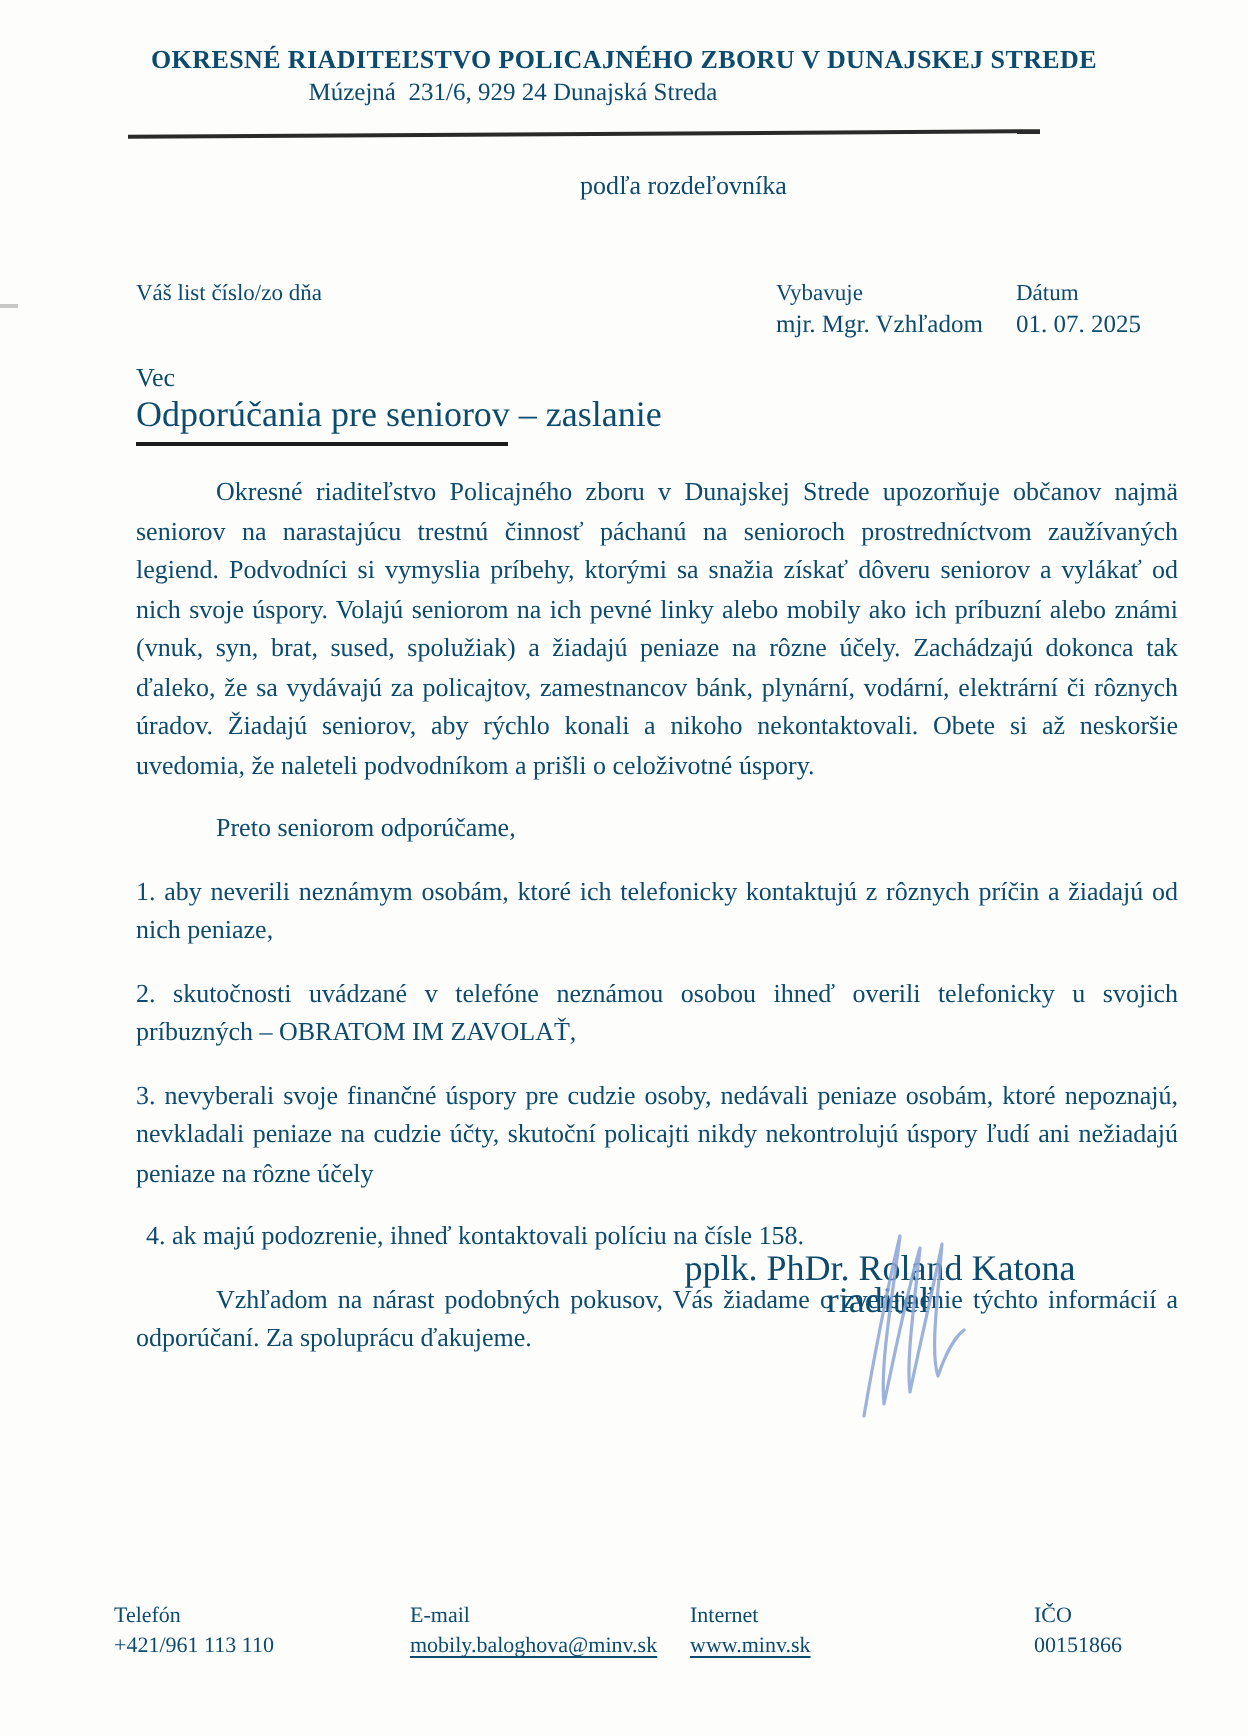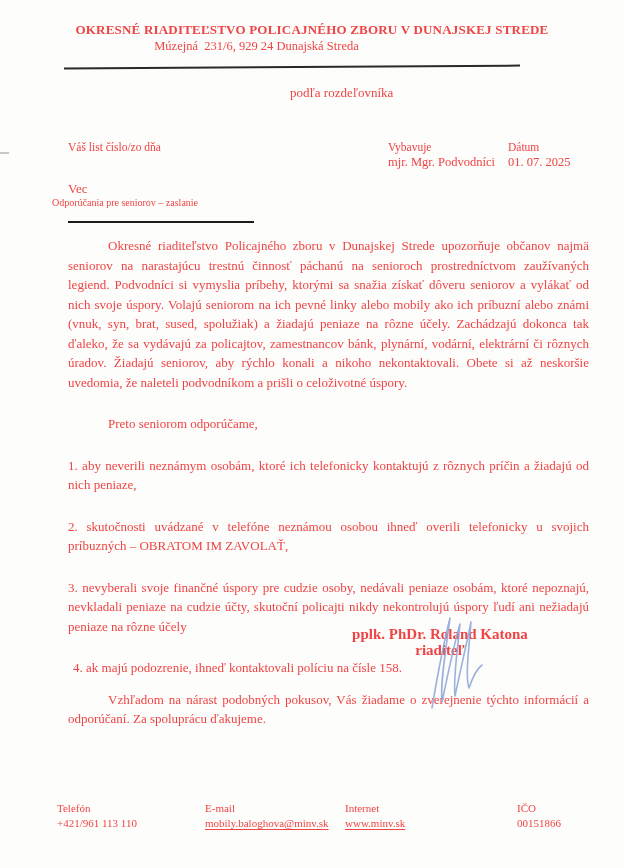--- a/index.html
+++ b/index.html
@@ -1,21 +1,21 @@
 <!DOCTYPE html>
 <html lang="sk"><head>
 <meta charset="utf-8">
 <style>
   html,body{margin:0;padding:0;background:#e8e8e8;}
   .page{
     position:relative;
     width:624px;height:868px;
     margin:0 auto;
     background:#fdfdfc;
-    color:#ef4444;
+    color:#0c4a6e;
     font-family:"Liberation Serif","DejaVu Serif",serif;
     overflow:hidden;
   }
   .abs{position:absolute;}
   .center{text-align:center;}
   .org-name{
     top:22px;left:0;width:624px;
     font-size:13px;font-weight:bold;letter-spacing:.2px;
   }
   .org-address{
@@ -28,32 +28,32 @@
   }
   .distribution{top:85px;left:290px;font-size:13px;}
   .ref-label{font-size:11.5px;}
   .ref-value{font-size:12.5px;}
   .ref-c1{top:141px;left:68px;text-align:center;}
   .ref-c2{top:141px;left:190px;}
   .ref-c3{top:141px;left:388px;}
   .ref-c4{top:141px;left:508px;}
   .ref-col .ref-value{margin-top:2px;}
   .vec-label{top:181px;left:68px;font-size:13px;}
-  .vec-subject{top:197px;left:52px;font-size:10px;text-align:center;}
+  .vec-subject{top:197px;left:68px;font-size:18px;text-align:center;}
   .vec-rule{top:221px;left:68px;width:186px;height:1.5px;background:#1c1c1c;}
   .body-block{
     top:236px;left:68px;width:521px;
     font-size:13px;line-height:19.5px;text-align:justify;
   }
   .para{margin:0;}
   .indent{text-indent:40px;}
-  .mt{margin-top:22px;}
+  .mt{margin-top:12px;}
   .mt-lg{margin-top:12px;}
   .item4{padding-left:5px;}
-  .signature-block{top:626px;left:325px;width:230px;font-size:15px;line-height:16px;font-weight:bold;}
+  .signature-block{top:626px;left:325px;width:230px;font-size:18px;line-height:16px;}
   .signature-ink{top:614px;left:424px;width:62px;height:102px;}
   .footer-label{font-size:11px;}
   .footer-value{font-size:11px;margin-top:3px;text-align:right;}
   .f-c1{top:802px;left:57px;}
   .f-c2{top:802px;left:205px;}
   .f-c3{top:802px;left:345px;}
   .f-c4{top:802px;left:517px;}
   .u{text-decoration:underline;text-underline-offset:2px;}
   .scan-mark{top:152px;left:0;width:9px;height:2px;background:#c7c7c7;}
 </style>
@@ -72,21 +72,21 @@
 
   <div class="abs distribution">podľa rozdeľovníka</div>
 
   <div class="abs ref-col ref-c1">
     <div class="ref-label">Váš list číslo/zo dňa</div>
   </div>
 
 
   <div class="abs ref-col ref-c3">
     <div class="ref-label">Vybavuje</div>
-    <div class="ref-value">mjr. Mgr. Podvodníci</div>
+    <div class="ref-value">mjr. Mgr. Vzhľadom</div>
   </div>
 
   <div class="abs ref-col ref-c4">
     <div class="ref-label">Dátum</div>
     <div class="ref-value">01. 07. 2025</div>
   </div>
 
   <div class="abs vec-label">Vec</div>
   <div class="abs vec-subject">Odporúčania pre seniorov – zaslanie</div>
   <div class="abs vec-rule"></div>

